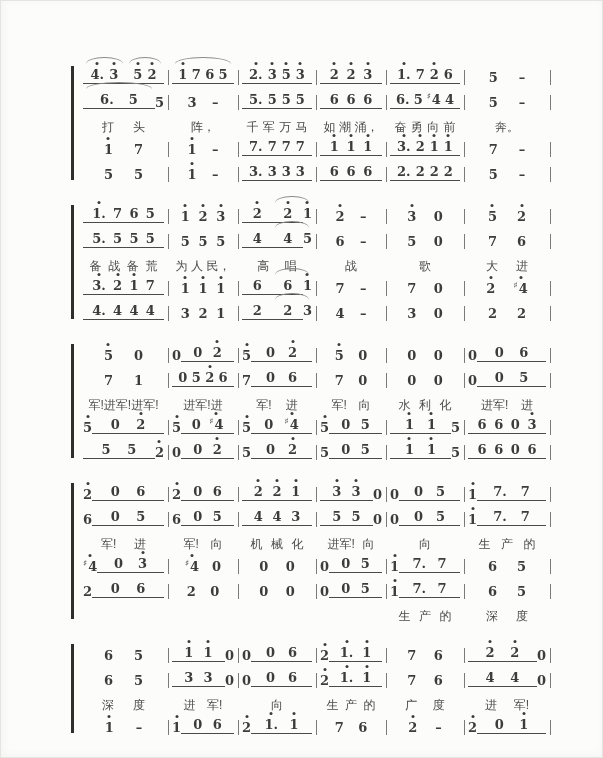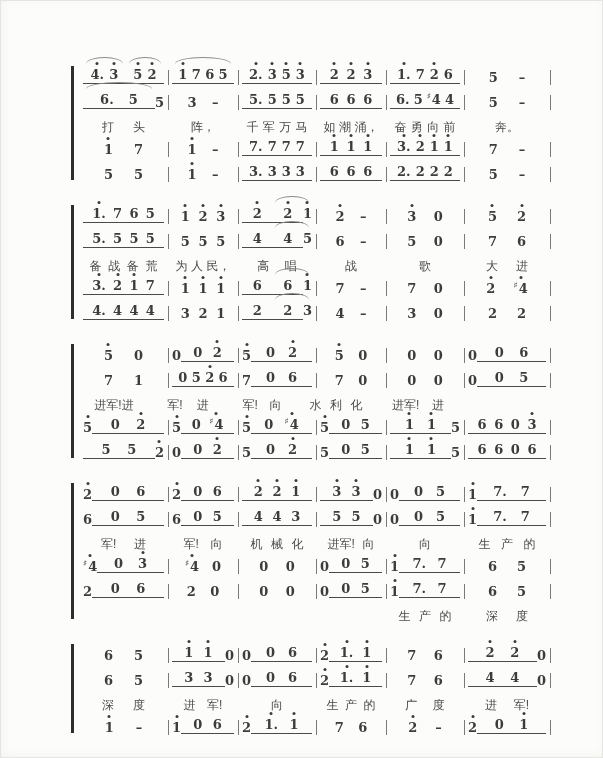--- a/index.html
+++ b/index.html
@@ -908,20 +908,23 @@
               <span class="note">
                 <b class="num">0</b>
               </span>
               <span class="note">
                 <b class="num">5</b>
               </span>
             </span>
           </div>
         </div>
         <div class="row lyrics">
+          <div class="measure" style="width: 89px;">
+            <span class="syl">军!进军!进军!</span>
+          </div>
           <div class="measure" style="width: 70px;">
             <span class="syl">进军!进</span>
           </div>
           <div class="measure" style="width: 78px;">
             <span class="syl">军!</span>
             <span class="syl">进</span>
           </div>
           <div class="measure" style="width: 70px;">
             <span class="syl">军!</span>
             <span class="syl">向</span>

